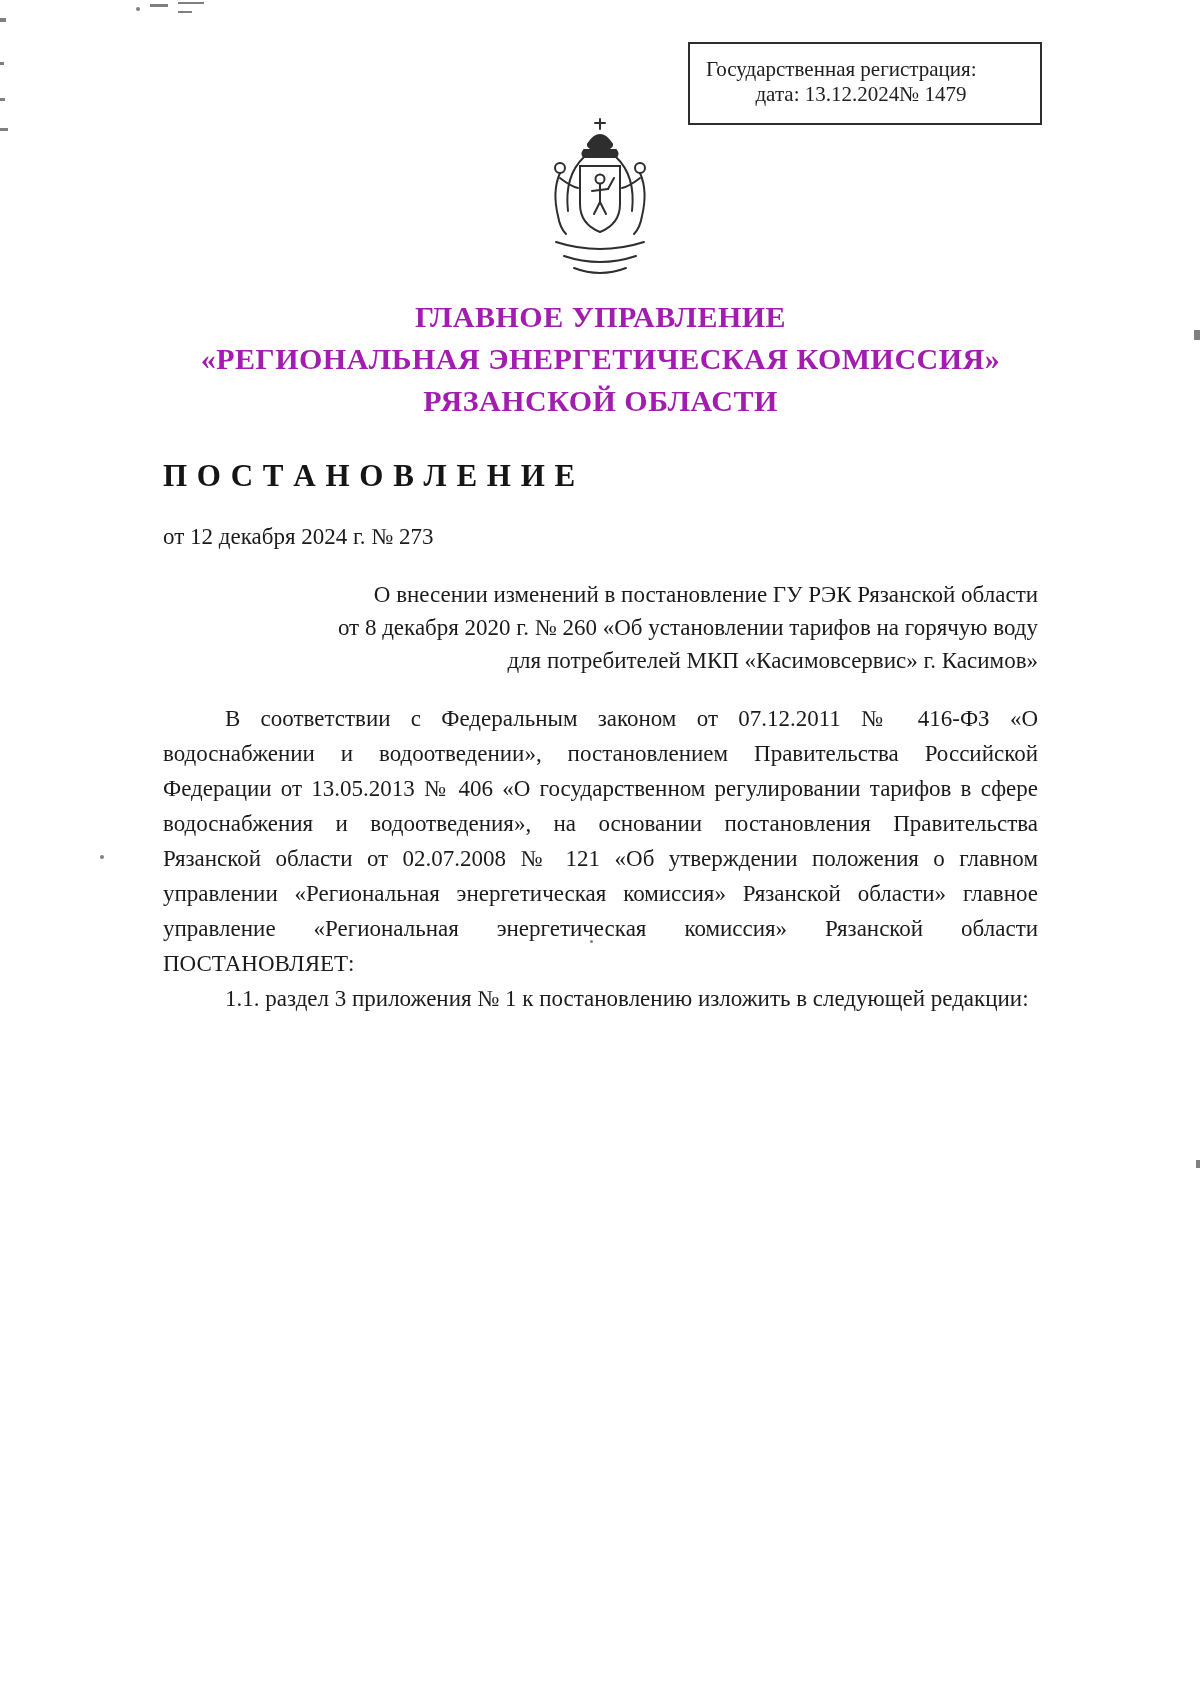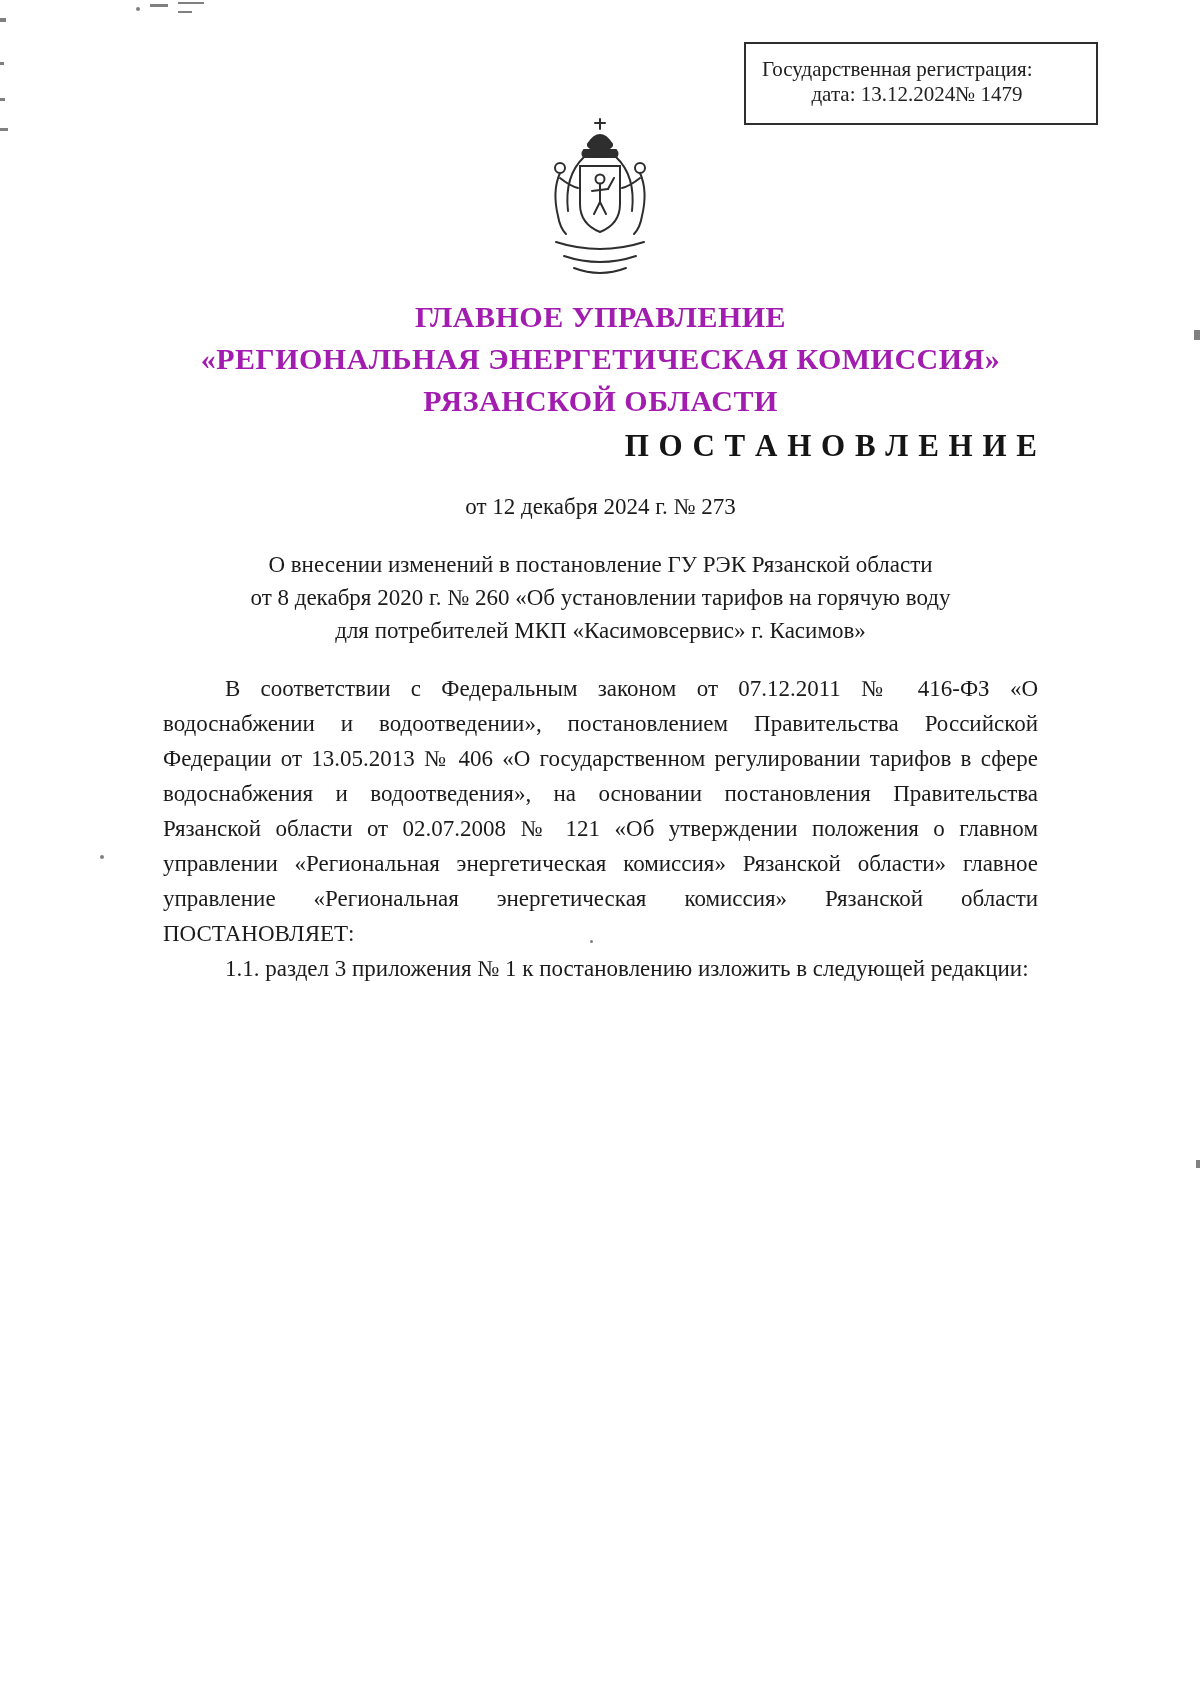--- a/index.html
+++ b/index.html
@@ -7,21 +7,21 @@
     position:relative;
     width:1200px; height:1699px;
     margin:0 auto;
     background:#ffffff;
     font-family:"Liberation Serif", serif;
     color:#1b1b1b;
     overflow:hidden;
   }
   
   .reg-box {
-    position:absolute; top:42px; left:744px; width:354px;
+    position:absolute; top:42px; left:688px; width:354px;
     border:2px solid #2e2e2e;
     box-sizing:border-box;
     padding:13px 16px 16px 16px;
     font-size:21px;
     color:#202020;
   }
   .reg-box .row2 {
     display:flex; justify-content:center;
     padding-right:8px;
   }
@@ -33,29 +33,29 @@
   
   .content {
     position:absolute; top:296px; left:163px; width:875px;
   }
   .org-line {
     text-align:center; font-weight:bold;
     font-size:30px; line-height:42px; letter-spacing:0.5px;
     color:#a21caf;
   }
   .doc-type {
-    text-align:right; font-weight:bold;
-    font-size:31px; margin-top:6px; letter-spacing:1px;
+    text-align:left; font-weight:bold;
+    font-size:31px; margin-top:36px; letter-spacing:1px;
     color:#151515;
   }
   .doc-date {
-    text-align:center; font-size:23px; margin-top:30px;
+    text-align:left; font-size:23px; margin-top:30px;
   }
   .subject {
-    text-align:center; font-size:23px; line-height:33px; margin-top:28px;
+    text-align:right; font-size:23px; line-height:33px; margin-top:28px;
   }
   .body-text { margin-top:24px; font-size:23px; line-height:35px; }
   .para {
     margin:0; text-indent:62px;
     text-align:justify;
   }
   .para.gap { margin-top:15px; }
   
   .artifact { position:absolute; background:#555; opacity:0.75; }
   .artifact.round { border-radius:50%; }

